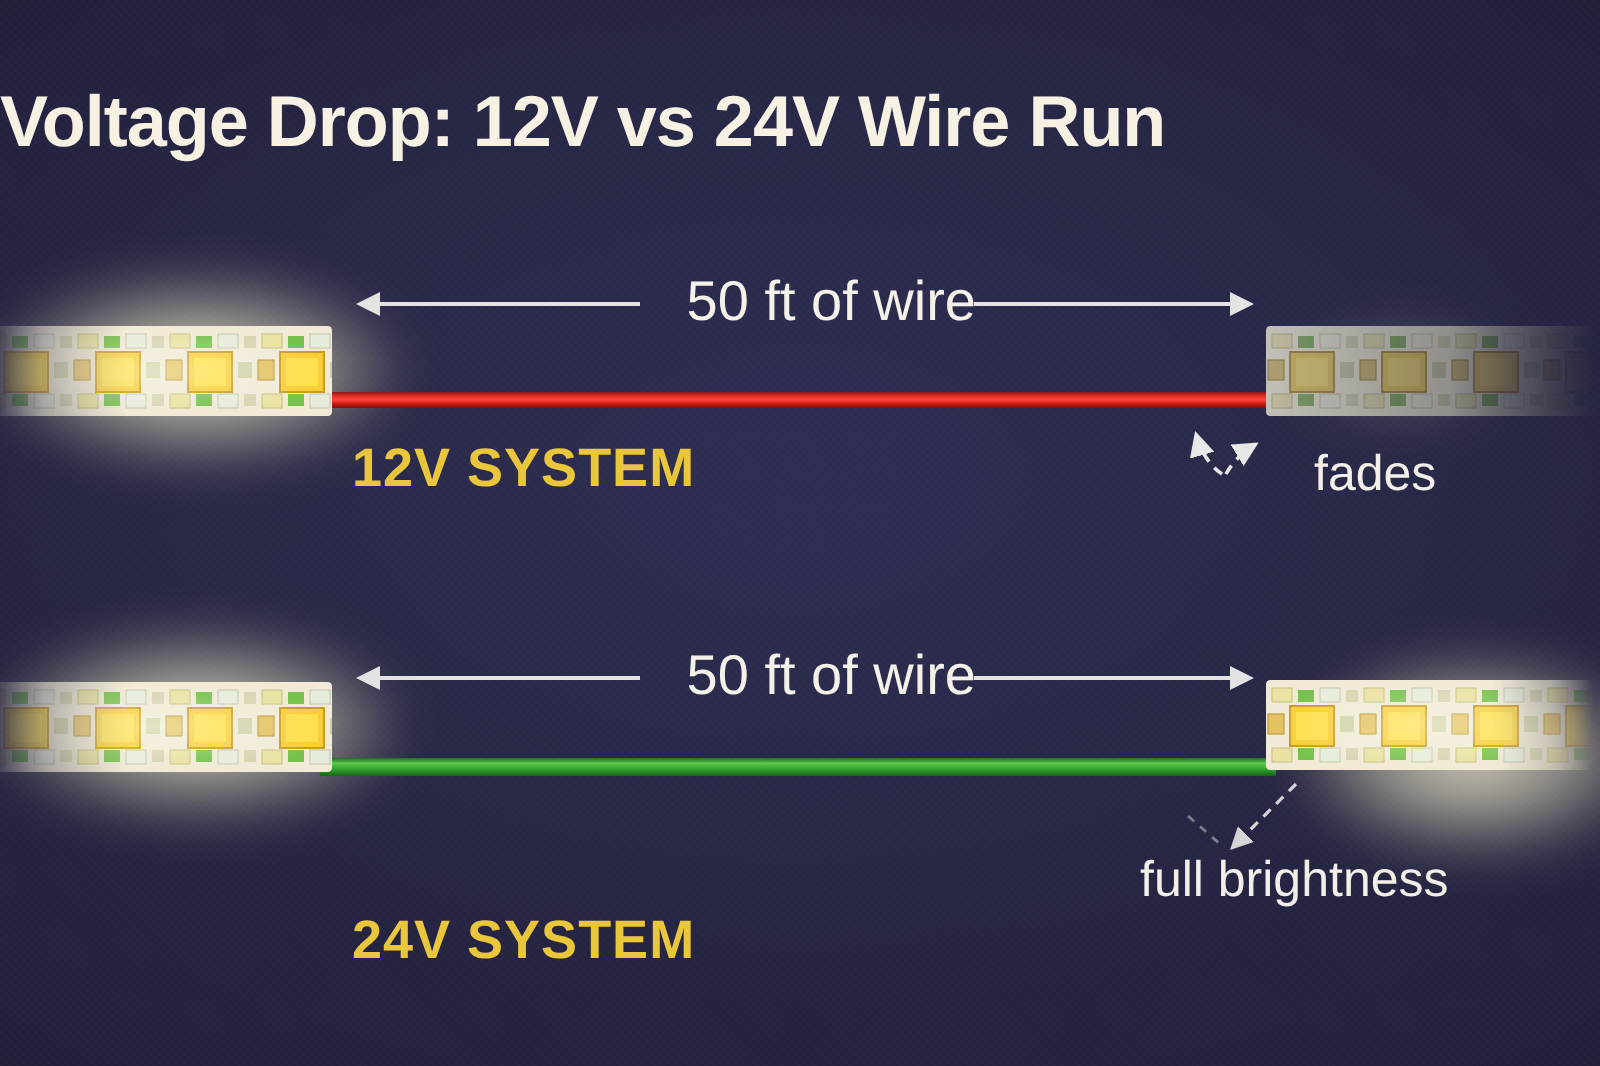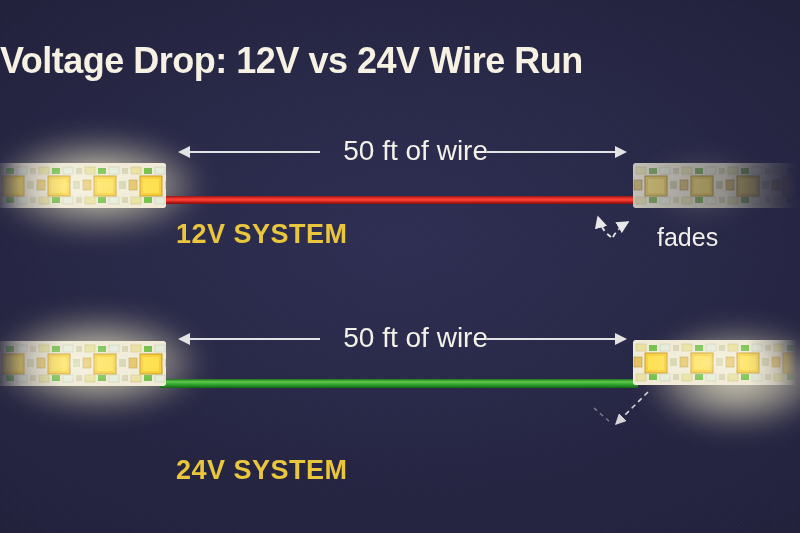--- a/index.html
+++ b/index.html
@@ -129,20 +129,21 @@
   <div class="meas-label" style="left:318px;top:135px;">50 ft of wire</div>
 
   <div class="meas-seg l" style="left:190px;top:338px;width:130px;"></div>
   <div class="meas-seg r" style="left:487px;top:338px;width:128px;"></div>
   <div class="meas-label" style="left:318px;top:322px;">50 ft of wire</div>
 
   <div class="sys-label" style="left:176px;top:219px;">12V SYSTEM</div>
   <div class="sys-label" style="left:176px;top:407px;margin-top:48px;">24V SYSTEM</div>
 
   <div class="annot" style="left:621px;top:223px;margin-left:36px;">fades</div>
+  <div class="annot" style="left:570px;top:426px;">full brightness</div>
 
   <svg class="overlay-svg" width="800" height="533" viewBox="0 0 800 533">
     <path d="M611,237 Q602,231 598,217" fill="none" stroke="#e8e8e8" stroke-width="1.8" stroke-dasharray="5 4" marker-end="url(#ah)"></path>
     <path d="M613,237 Q618,228 628,222" fill="none" stroke="#e8e8e8" stroke-width="1.8" stroke-dasharray="5 4" marker-end="url(#ah)"></path>
     <path d="M648,392 L616,424" fill="none" stroke="#e8e8e8" stroke-width="1.6" stroke-dasharray="5 4" marker-end="url(#ah)" opacity=".9"></path>
     <path d="M594,408 L610,422" fill="none" stroke="#e8e8e8" stroke-width="1.4" stroke-dasharray="4 4" opacity=".45"></path>
   </svg>
 </div>
 
 </body></html>

